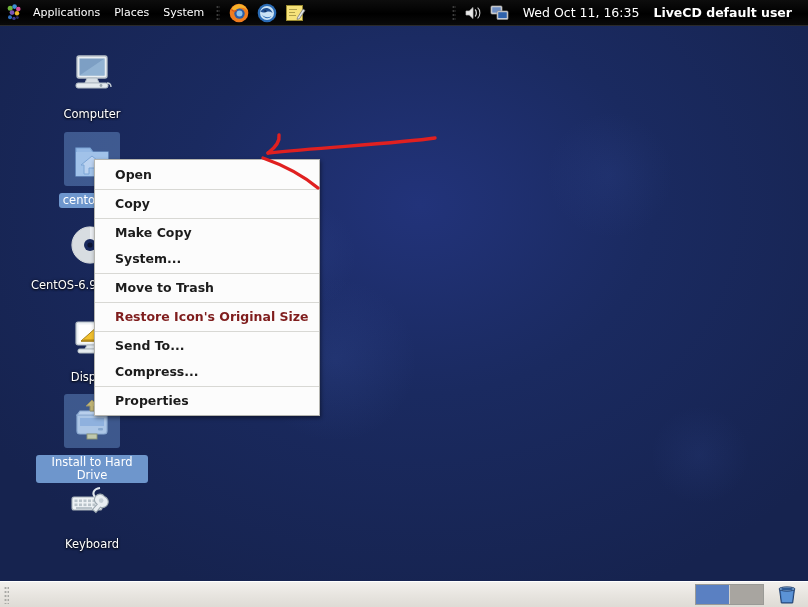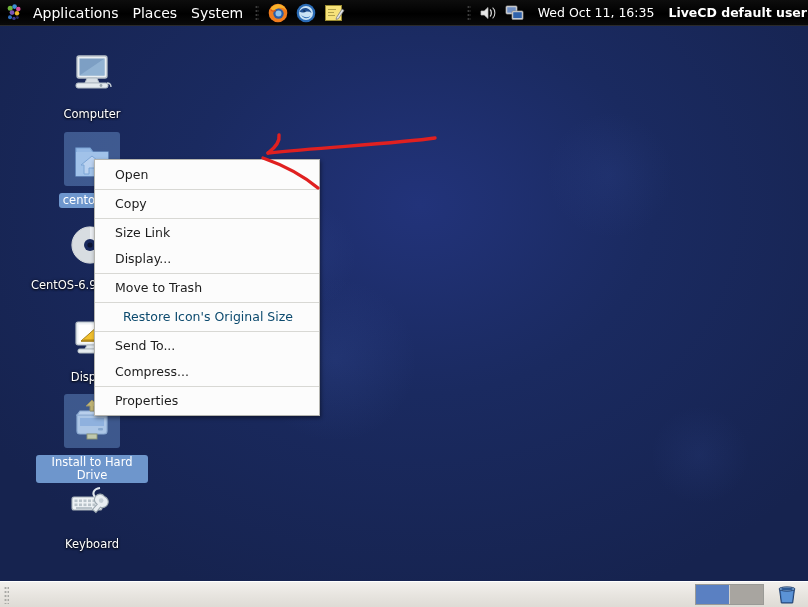--- a/index.html
+++ b/index.html
@@ -28,21 +28,21 @@
     left: 0; top: 0;
     width: 808px; height: 25px;
     background: linear-gradient(to bottom, #0d0d0d 0%, #000000 55%, #0a0a0a 100%);
     border-bottom: 1px solid #2a2a2a;
     display: flex;
     align-items: center;
     z-index: 50;
   }
   .panel-menu {
     color: #ffffff;
-    font-size: 14px;
+    font-size: 11px;
     padding: 3px 7px;
     white-space: nowrap;
     line-height: 1;
   }
   #gnome-logo {
     width: 20px; height: 20px;
     margin-left: 4px; margin-right: 2px;
     position: relative;
     flex: 0 0 auto;
   }
@@ -69,21 +69,21 @@
   #clock {
     color: #ffffff;
     font-size: 12.5px;
     padding: 0 10px;
     white-space: nowrap;
   }
   #user-name {
     color: #ffffff;
     font-size: 12.5px;
     font-weight: bold;
-    padding: 0 1px 0 4px;
+    padding: 0 16px 0 4px;
     white-space: nowrap;
   }
   .tray-icon {
     width: 22px; height: 20px;
     margin: 0 2px;
     position: relative;
   }
 
   
   #desktop {
@@ -144,22 +144,23 @@
     padding: 2px 0 1px 0;
     z-index: 40;
     font-size: 12.5px;
   }
   .mi {
     padding: 6px 4px 6px 20px;
     color: #1c1c1c;
     line-height: 14px;
     white-space: nowrap;
     cursor: default;
-  }
-  .mi.disabled { color: #0c4a6e; margin-left: 8px; }
+    font-weight: bold;
+  }
+  .mi.disabled { color: #7f1d1d; }
   .msep {
     height: 0;
     border-top: 1px solid #d8d8d4;
     margin: 1px 0;
   }
 
   
   #annotation {
     position: absolute;
     left: 0; top: 25px;
@@ -380,22 +381,22 @@
         </svg>
       </div>
       <div class="lbl">Keyboard</div>
     </div>
 
     <div id="ctx-menu">
       <div class="mi">Open</div>
       <div class="msep"></div>
       <div class="mi">Copy</div>
       <div class="msep"></div>
-      <div class="mi">Size Link</div>
-      <div class="mi">Display...</div>
+      <div class="mi">Make Copy</div>
+      <div class="mi">System...</div>
       <div class="msep"></div>
       <div class="mi">Move to Trash</div>
       <div class="msep"></div>
       <div class="mi disabled">Restore Icon's Original Size</div>
       <div class="msep"></div>
       <div class="mi">Send To...</div>
       <div class="mi">Compress...</div>
       <div class="msep"></div>
       <div class="mi">Properties</div>
     </div>

